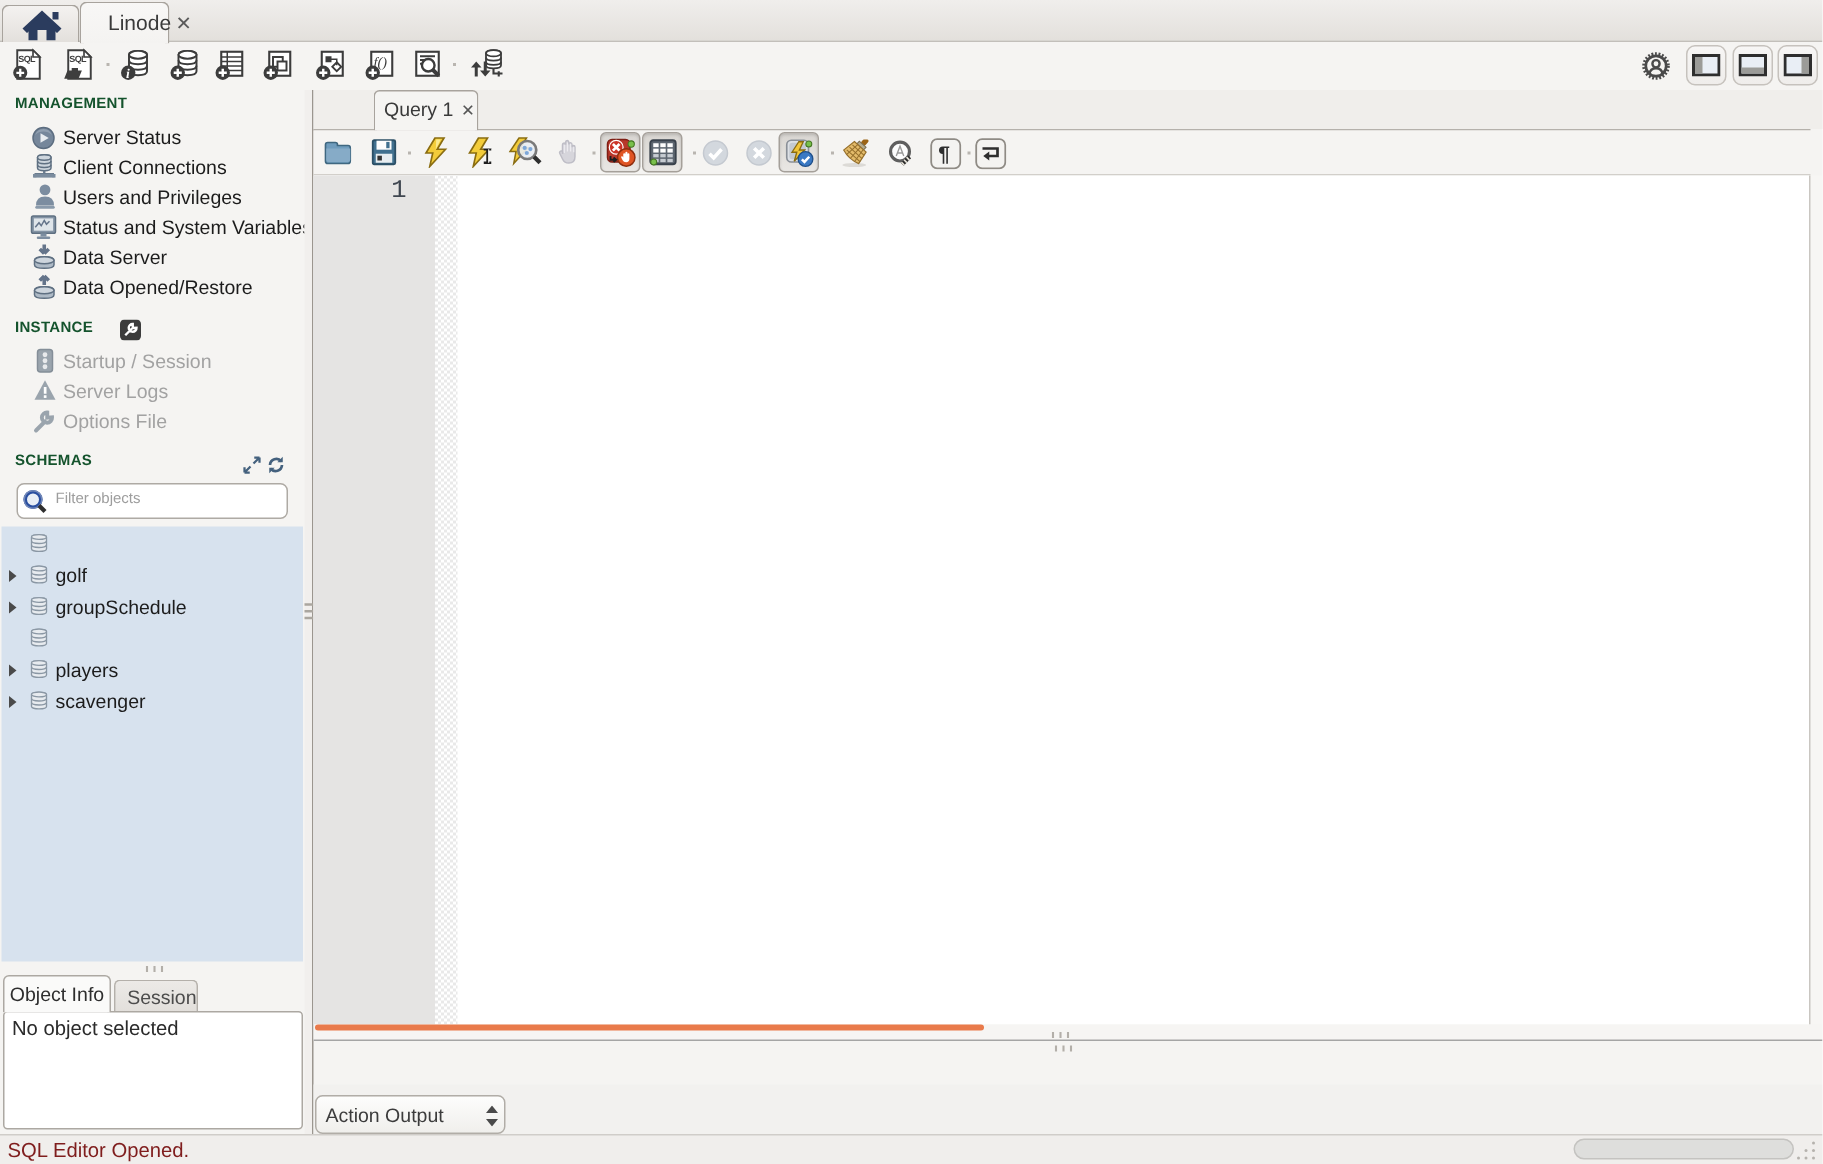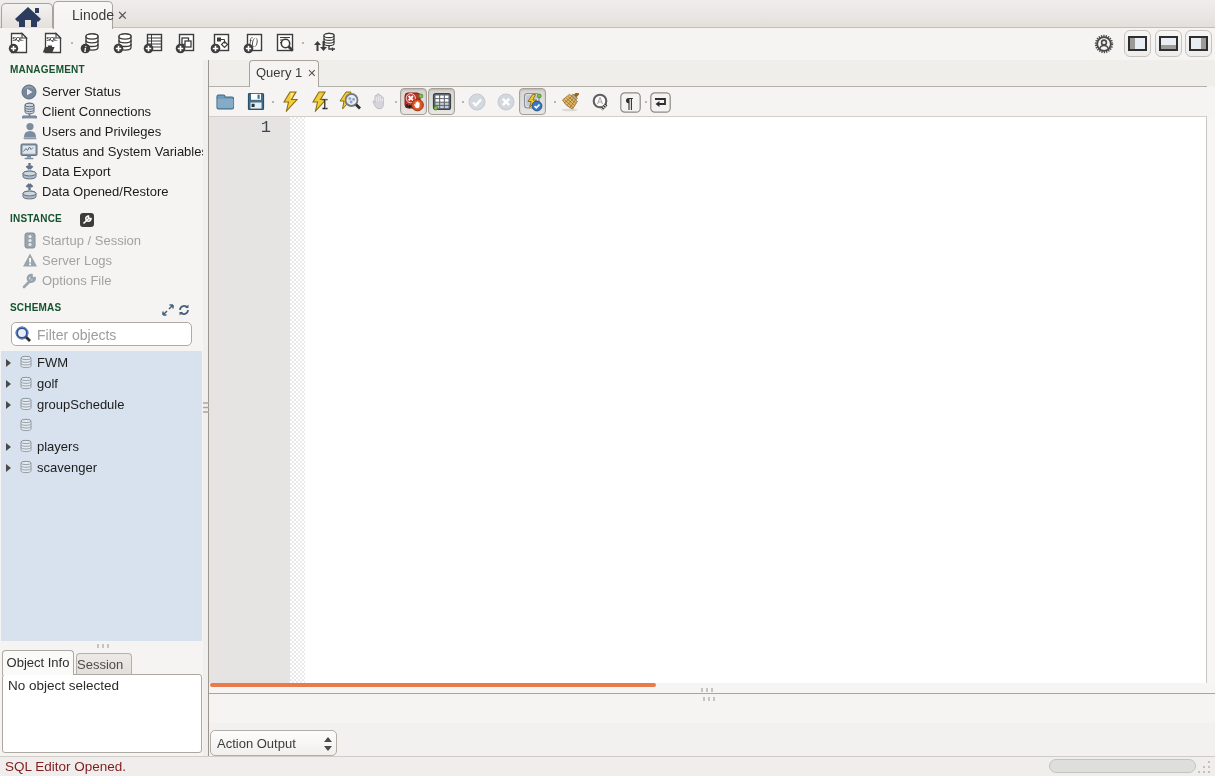--- a/index.html
+++ b/index.html
@@ -27,35 +27,35 @@
 
 
 #sidebar { position:absolute; left:0; top:0; width:203px; height:756px; overflow:hidden; }
 .sechdr { position:absolute; left:10px; font-size:10px; font-weight:bold; color:#14532d; letter-spacing:0.2px; }
 .nav { position:absolute; left:42px; font-size:13px; color:#1c1c1c; white-space:nowrap; }
 .nav.dis { color:#a2a2a2; }
 .navico { position:absolute; left:21px; }
 
 #filterbox { position:absolute; left:11px; top:322px; width:181px; height:24px; background:#fff;
   border:1px solid #aeaaa4; border-radius:5px; }
-#filterbox span { position:absolute; left:25px; top:4px; font-size:14px; color:#9d9d9d; }
+#filterbox span { position:absolute; left:25px; top:4px; font-size:10px; color:#9d9d9d; }
 
 #tree { position:absolute; left:1px; top:351px; width:201px; height:290px; background:#d7e2ee; }
 .trow { position:absolute; left:0; width:100%; height:21px; font-size:13px; color:#1c1c1c; }
 .trow .lbl { position:absolute; left:36px; top:3px; }
 .trow .arr { position:absolute; left:5px; top:7px; width:0; height:0;
   border-left:5px solid #4a4a4a; border-top:4px solid transparent; border-bottom:4px solid transparent; }
 
 .sbtab { position:absolute; font-size:13px; }
 #tab-oi { left:2px; top:650px; width:72px; height:25px; background:#fafaf9;
   border:1px solid #aca8a2; border-bottom:none; border-radius:4px 4px 0 0;
   color:#2e2e2e; text-align:center; line-height:24px; z-index:2; }
 #tab-se { left:76px; top:653px; width:56px; height:22px; background:linear-gradient(#eceae7,#e2dfdb);
   border:1px solid #b4b0aa; border-bottom:none; border-radius:4px 4px 0 0;
-  color:#4c4c4c; text-align:left; line-height:21px; }
+  color:#4c4c4c; text-align:right; line-height:21px; }
 #objinfo { position:absolute; left:2px; top:674px; width:200px; height:79px; background:#fff;
   border:1px solid #aca8a2; border-radius:3px; font-size:13.5px; color:#2b2b2b; padding:3px 0 0 5px; }
 
 
 #vsplit { position:absolute; left:203px; top:60px; width:6px; height:696px; background:#f1efed; border-right:1px solid #9b968f; }
 
 
 #qtabstrip { position:absolute; left:209px; top:60px; width:1215px; height:26px; background:#f0eeeb; }
 #qtabstrip .bline { position:absolute; left:0; top:26px; width:998px; height:1px; background:#b5b1ab; }
 #qtab { position:absolute; left:0px; top:0px; width:70px; height:27px; background:#f5f4f2;
@@ -216,38 +216,34 @@
     <rect x="12" y="2" width="5" height="11" fill="#9b9b98"></rect>
   </svg>
 </div>
 
 <div id="sidebar">
   <div class="sechdr" style="top:64px">MANAGEMENT</div>
   <div class="nav" style="top:84px">Server Status</div>
   <div class="nav" style="top:104px">Client Connections</div>
   <div class="nav" style="top:124px">Users and Privileges</div>
   <div class="nav" style="top:144px">Status and System Variables</div>
-  <div class="nav" style="top:164px">Data Export</div>
+  <div class="nav" style="top:164px">Data Server</div>
   <div class="nav" style="top:184px">Data Opened/Restore</div>
 
   <div class="sechdr" style="top:213px">INSTANCE</div>
   <div class="nav dis" style="top:233px">Startup / Session</div>
   <div class="nav dis" style="top:253px">Server Logs</div>
   <div class="nav dis" style="top:273px">Options File</div>
 
   <div class="sechdr" style="top:302px">SCHEMAS</div>
   <div id="filterbox">
       <span>Filter objects</span>
     </div>
 
   <div id="tree">
-    <div class="trow" style="top:1px">
-        <span class="arr"></span>
-        <span class="lbl">FWM</span>
-      </div>
     <div class="trow" style="top:22px">
         <span class="arr"></span>
         <span class="lbl">golf</span>
       </div>
     <div class="trow" style="top:43px">
         <span class="arr"></span>
         <span class="lbl">groupSchedule</span>
       </div>
     <div class="trow" style="top:85px">
         <span class="arr"></span>

